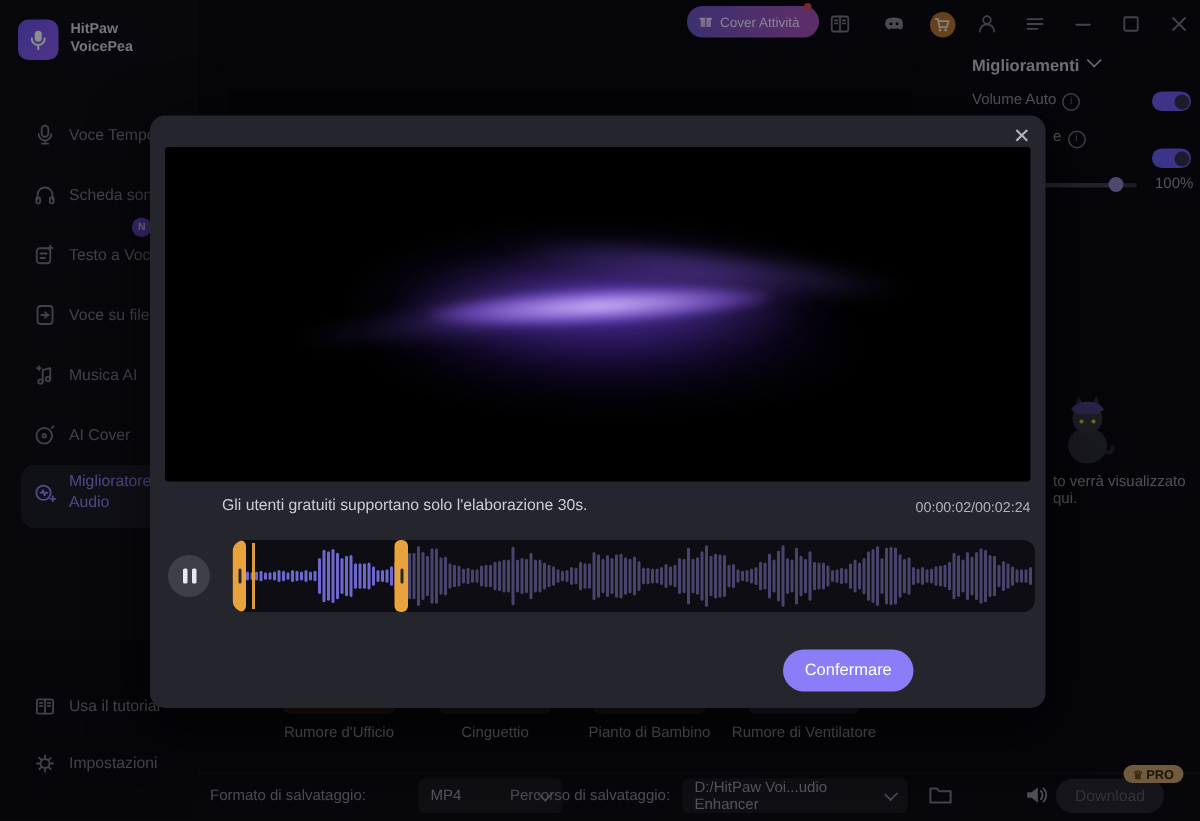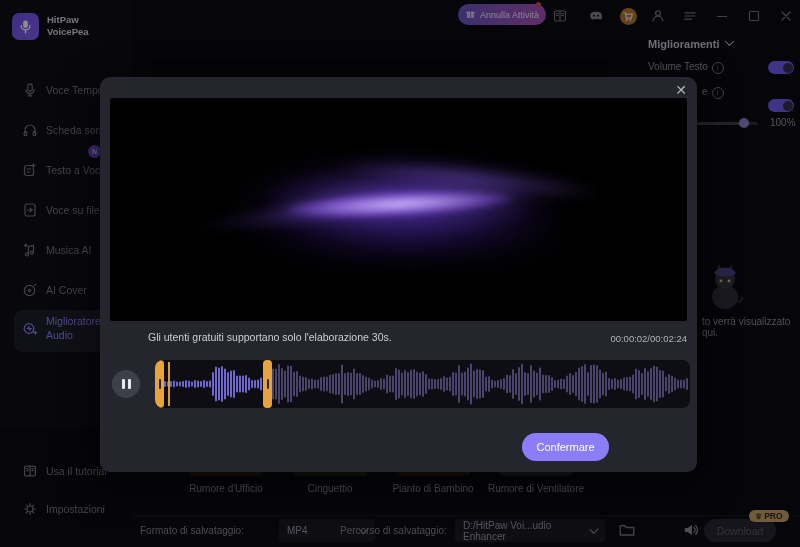--- a/index.html
+++ b/index.html
@@ -189,21 +189,21 @@
       <span class="lbl">Impostazioni</span>
     </div>
   </div>
 
   <div id="activity-pill">
     <svg width="11" height="11" viewBox="0 0 16 16">
         <rect x="3" y="6" width="10" height="7" rx="1" fill="#d9c0f2"></rect>
         <rect x="2" y="4" width="12" height="2.4" rx="1" fill="#ecd9fa"></rect>
         <path d="M8 4v9" stroke="#8a55c0" stroke-width="1.2"></path>
       </svg>
-    <span>Annulla Attività</span>
+    <span>Cover Attività</span>
   </div>
   <div id="activity-dot"></div>
 
   <svg class="tb-ic" style="left:552px;" viewBox="0 0 16 16">
       <g class="ic" stroke="#83838b">
         <rect x="2.5" y="3" width="11" height="10" rx="1.5"></rect>
         <path d="M8 3v10M4.6 5.6h1.6M4.6 7.6h1.6M9.8 5.6h1.6M9.8 7.6h1.6"></path>
       </g>
     </svg>
   <svg class="tb-ic" style="left:588px;" viewBox="0 0 16 16">
@@ -247,21 +247,21 @@
       </g>
     </svg>
 
   <div id="bg-video"></div>
   <div id="bg-video-inner"></div>
 
   <div class="abs" style="left:648px;top:38px;color:#c5c5cd;font-size:11px;font-weight:bold;">
     <span>Miglioramenti</span><span class="chev" style="border-color:#c5c5cd;transform:rotate(45deg) translate(-1px,-1px);"></span>
   </div>
   <div class="abs rp-label" style="left:648px;top:61px;">
-    <span>Volume Testo</span><span class="info-i"></span>
+    <span>Volume Auto</span><span class="info-i"></span>
   </div>
   <div class="abs toggle" style="left:768px;top:61px;"></div>
   <div class="abs rp-label" style="left:702px;top:86px;">
     <span>e</span><span class="info-i"></span>
   </div>
   <div class="abs toggle" style="left:768px;top:86px;"></div>
   <div class="abs" style="left:680px;top:122px;width:66px;height:3px;background:#3c3c46;border-radius:2px;"></div>
   <div class="abs" style="left:746px;top:122px;width:12px;height:3px;background:#2c2c34;border-radius:2px;"></div>
   <div class="abs" style="left:739px;top:118px;width:10px;height:10px;border-radius:50%;background:#8a82c2;"></div>
   <div class="abs rp-label" style="left:770px;top:117px;">100%</div>

